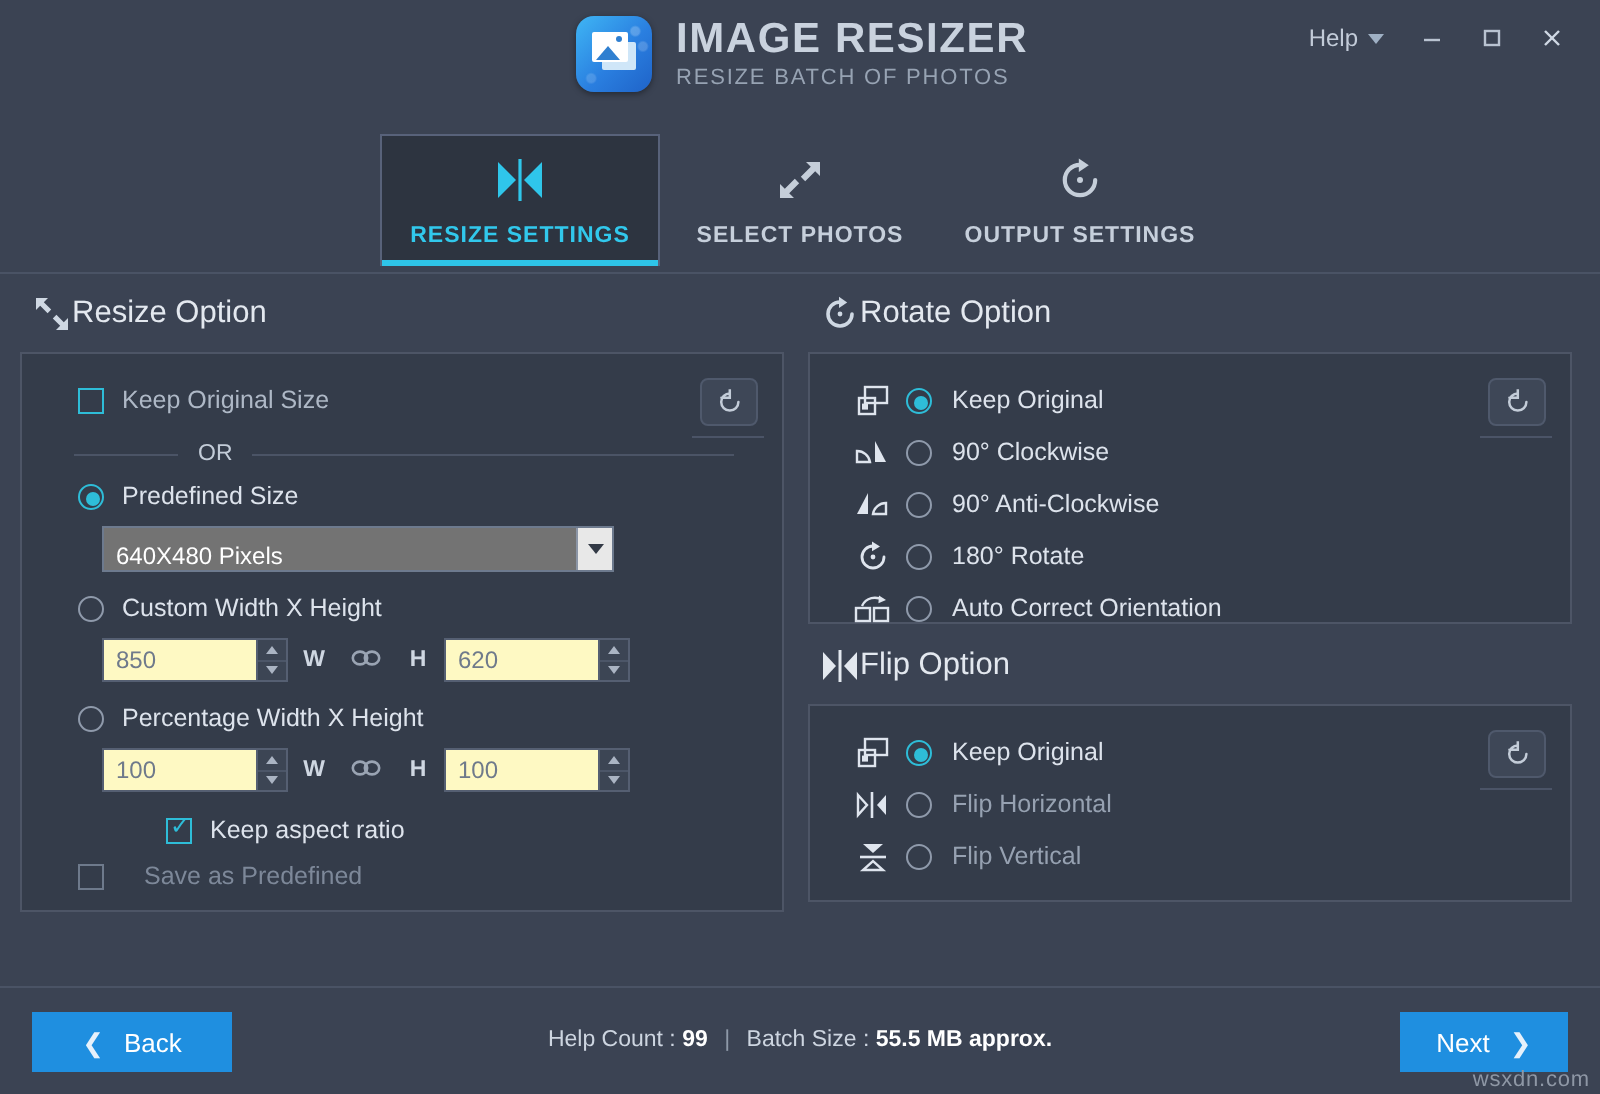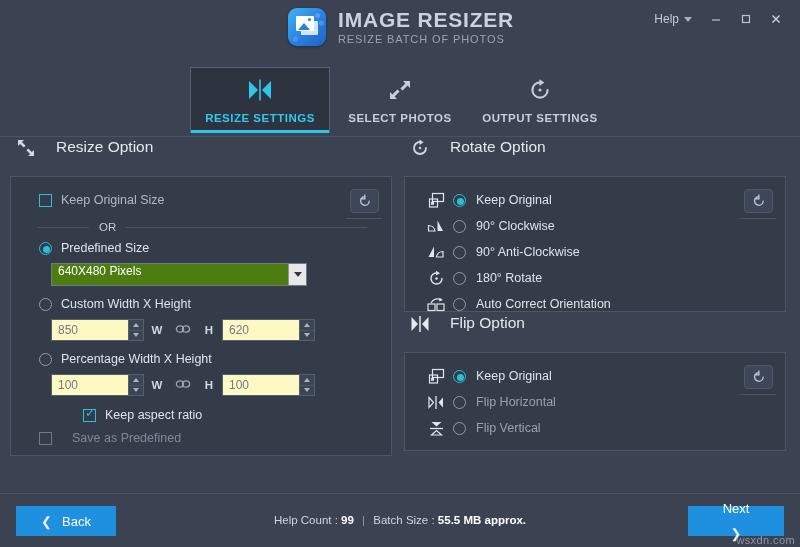--- a/index.html
+++ b/index.html
@@ -117,21 +117,21 @@
 
   
   .main {
     position: absolute; left: 0; top: 138px; width: 800px; height: 355px;
     background: #3b4353;
   }
   .col-left  { position: absolute; left: 10px;  top: 0; width: 382px; }
   .col-right { position: absolute; left: 404px; top: 0; width: 382px; }
 
   .sec-head {
-    display: flex; align-items: flex-start; gap: 20px;
+    display: flex; align-items: center; gap: 0;
     height: 38px; padding-left: 6px;
   }
   .sec-head .sh-icon { width: 20px; height: 20px; display: flex; align-items: center; justify-content: center; }
   .sec-head .sh-title { font-size: 15.5px; color: #e3e8ef; }
 
   .panel {
     background: #343c4a;
     border: 1px solid #4d5566;
     position: relative;
   }
@@ -183,22 +183,22 @@
   }
   .or-line { height: 1px; background: #4b5466; }
   .or-line.l { width: 52px; }
   .or-line.r { flex: 1; }
   .or-text { font-size: 11.5px; color: #c3ccd8; }
 
   .opt-predef { position: absolute; left: 28px; top: 64px; }
 
   .combo {
     position: absolute; left: 40px; top: 86px; width: 256px; height: 23px;
-    background: #4d7c0f; border: 1px solid #6d7a8e;
-    display: flex; align-items: flex-start; cursor: pointer;
+    background: #737373; border: 1px solid #6d7a8e;
+    display: flex; align-items: flex-end; cursor: pointer;
   }
   .combo .cval {
     flex: 1; padding-left: 6px; font-size: 12px; color: #ffffff;
   }
   .combo .carrow {
     width: 18px; height: 100%; background: #e8e8e8;
     display: flex; align-items: center; justify-content: center;
     border-left: 1px solid #8b95a6;
   }
   .combo .carrow i {
@@ -262,21 +262,21 @@
     position: absolute; left: 0; top: 493px; width: 800px; height: 54px;
     background: #3b4353; border-top: 1px solid #4a5365;
   }
   .btn-nav {
     position: absolute; top: 12px; height: 30px; width: 100px;
     background: #1f8fe0; color: #fff; border: none; cursor: pointer;
     display: flex; align-items: center; justify-content: center; gap: 10px;
     font-size: 13px;
   }
   .btn-back { left: 16px; }
-  .btn-next { right: 16px; width: 96px; flex-direction: column; }
+  .btn-next { right: 16px; width: 84px; }
   .chev { font-size: 13px; color: #e6f1fb; }
   .batchinfo {
     position: absolute; left: 0; top: 20px; width: 800px; text-align: center;
     font-size: 11.5px; color: #cdd5e0;
   }
   .batchinfo b { color: #ffffff; }
   .batchinfo .sep { color: #8e99a8; margin: 0 5px; }
   .watermark {
     position: absolute; right: 5px; bottom: 1px;
     font-size: 11px; color: #8e97a5; letter-spacing: .4px;

